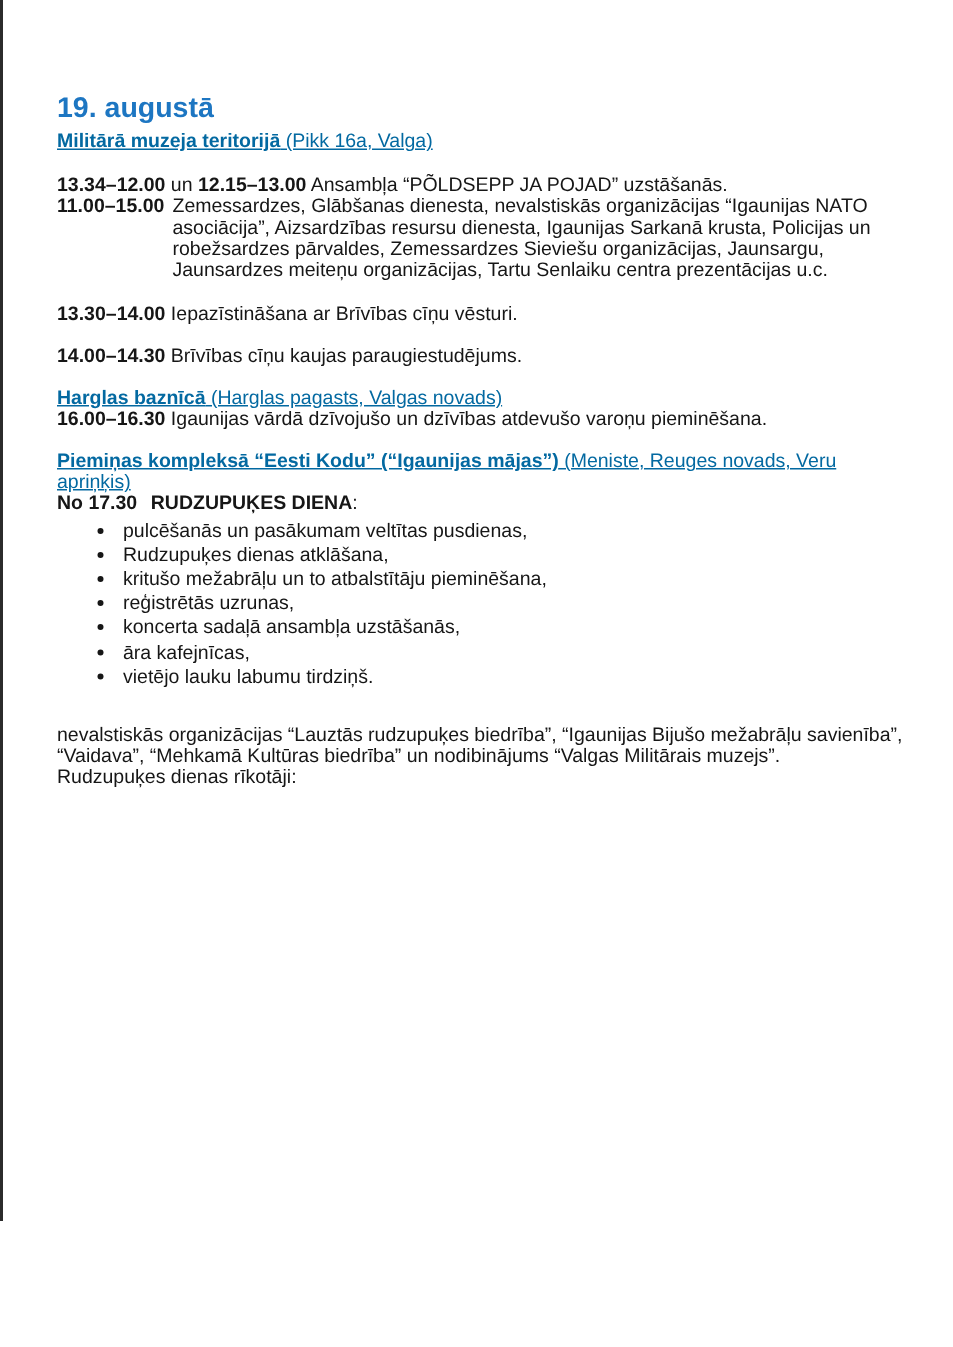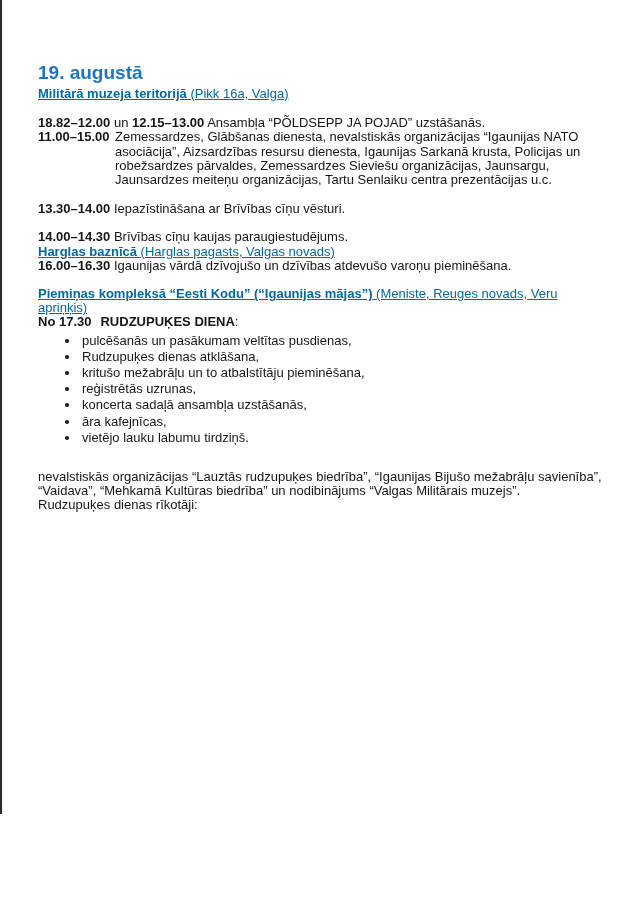--- a/index.html
+++ b/index.html
@@ -37,21 +37,21 @@
     margin: 0;
     color: #0369a1;
     text-decoration: underline;
     cursor: pointer;
   }
   .sec-heading .hb { font-weight: bold; }
   .sec-heading .hl { font-weight: normal; }
   p { margin: 0; }
   .b { font-weight: bold; }
   .mt4  { margin-top: 4px; }
-  .mt13 { }
+  .mt13 { margin-top: 13px; }
   .mt14 { margin-top: 14px; }
   .mt15 { margin-top: 15px; }
   .mt16 { margin-top: 16px; }
   .mt24 { margin-top: 24px; }
   .hang { display: flex; }
   .hang .time { flex: 0 0 77px; font-weight: bold; }
   .hang .desc { flex: 1; }
   .gap-left { margin-left: 9px; }
   ul.bullets {
     margin: 3px 0 0 0;
@@ -68,21 +68,21 @@
 
 <div class="page">
   <div class="left-border"></div>
 
   <div class="content">
 
     <h1 class="title">19. augustā</h1>
 
     <div>
       <p class="sec-heading mt4"><span class="hb">Militārā muzeja teritorijā</span><span class="hl"> (Pikk 16a, Valga)</span></p>
-      <p class="mt15"><span class="b">18.82–12.00</span><span> un </span><span class="b">12.15–13.00</span><span> Ansambļa “PÕLDSEPP JA POJAD” uzstāšanās.</span></p>
+      <p class="mt15"><span class="b">13.34–12.00</span><span> un </span><span class="b">12.15–13.00</span><span> Ansambļa “PÕLDSEPP JA POJAD” uzstāšanās.</span></p>
     </div>
 
     <div>
       <div class="hang">
         <div class="time">11.00–15.00</div>
         <div class="desc">Zemessardzes, Glābšanas dienesta, nevalstiskās organizācijas “Igaunijas NATO asociācija”, Aizsardzības resursu dienesta, Igaunijas Sarkanā krusta, Policijas un robežsardzes pārvaldes, Zemessardzes Sieviešu organizācijas, Jaunsargu, Jaunsardzes meiteņu organizācijas, Tartu Senlaiku centra prezentācijas u.c.</div>
       </div>
       <p class="mt15"><span class="b">13.30–14.00</span><span> Iepazīstināšana ar Brīvības cīņu vēsturi.</span></p>
       <p class="mt14"><span class="b">14.00–14.30</span><span> Brīvības cīņu kaujas paraugiestudējums.</span></p>
     </div>

